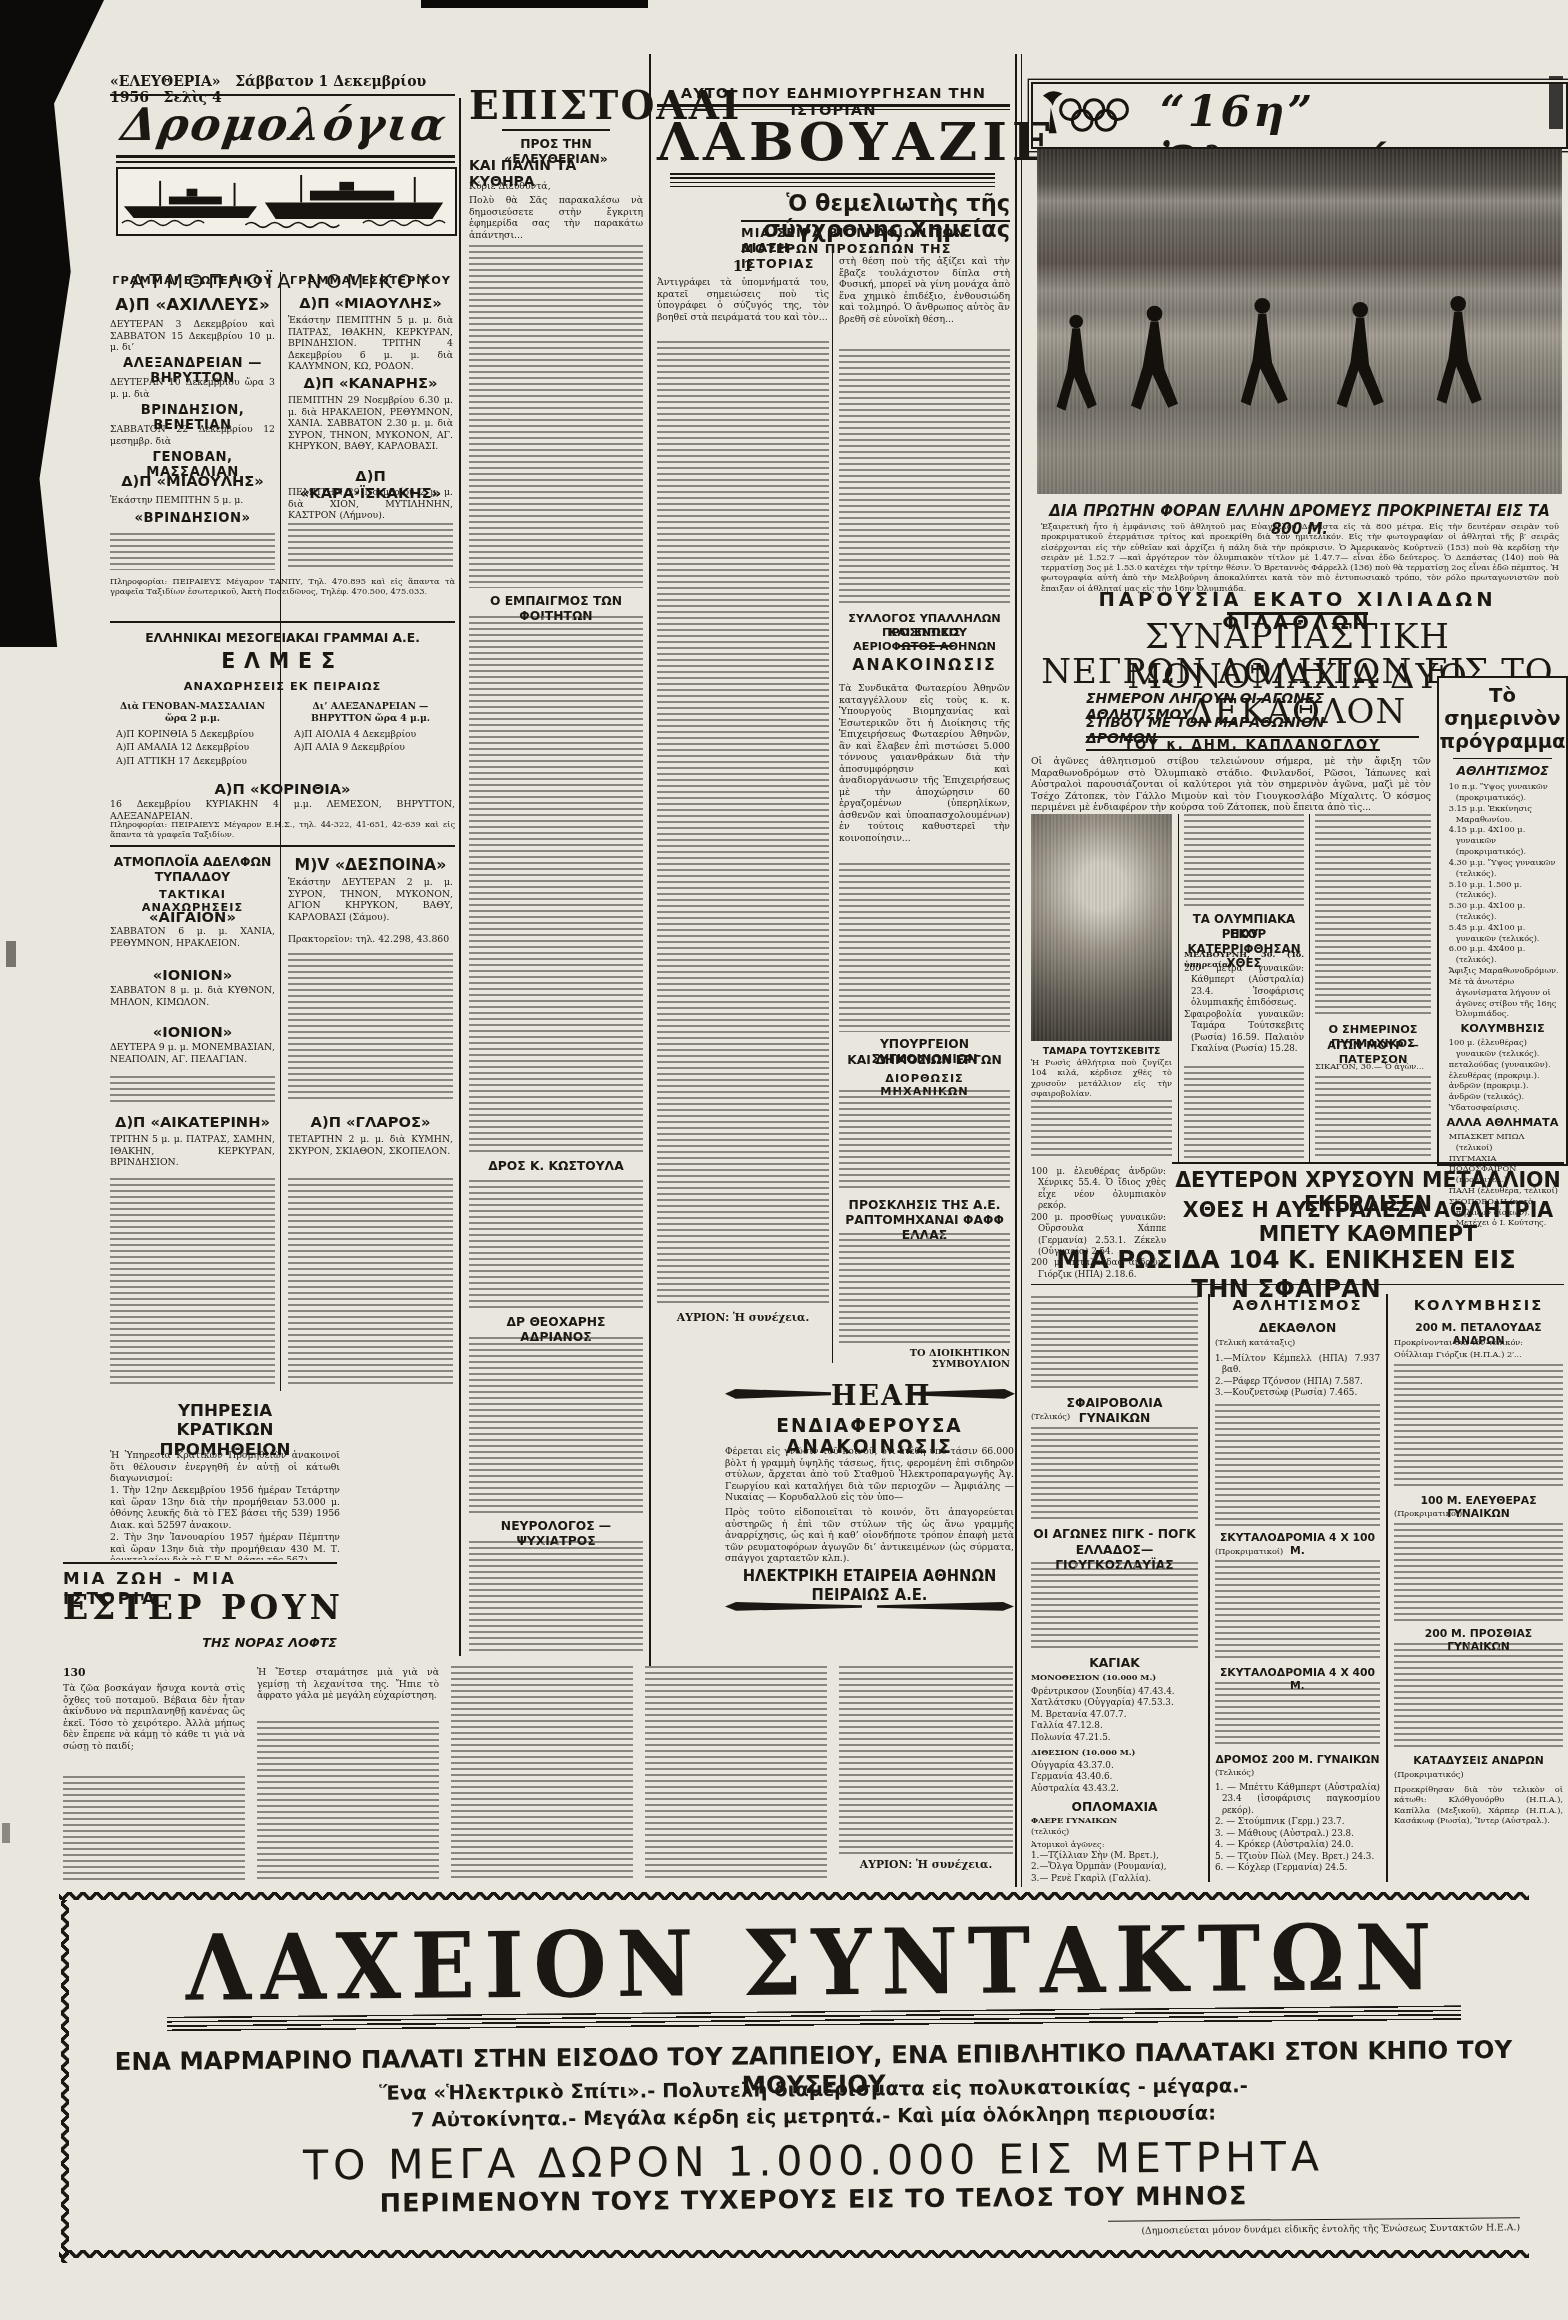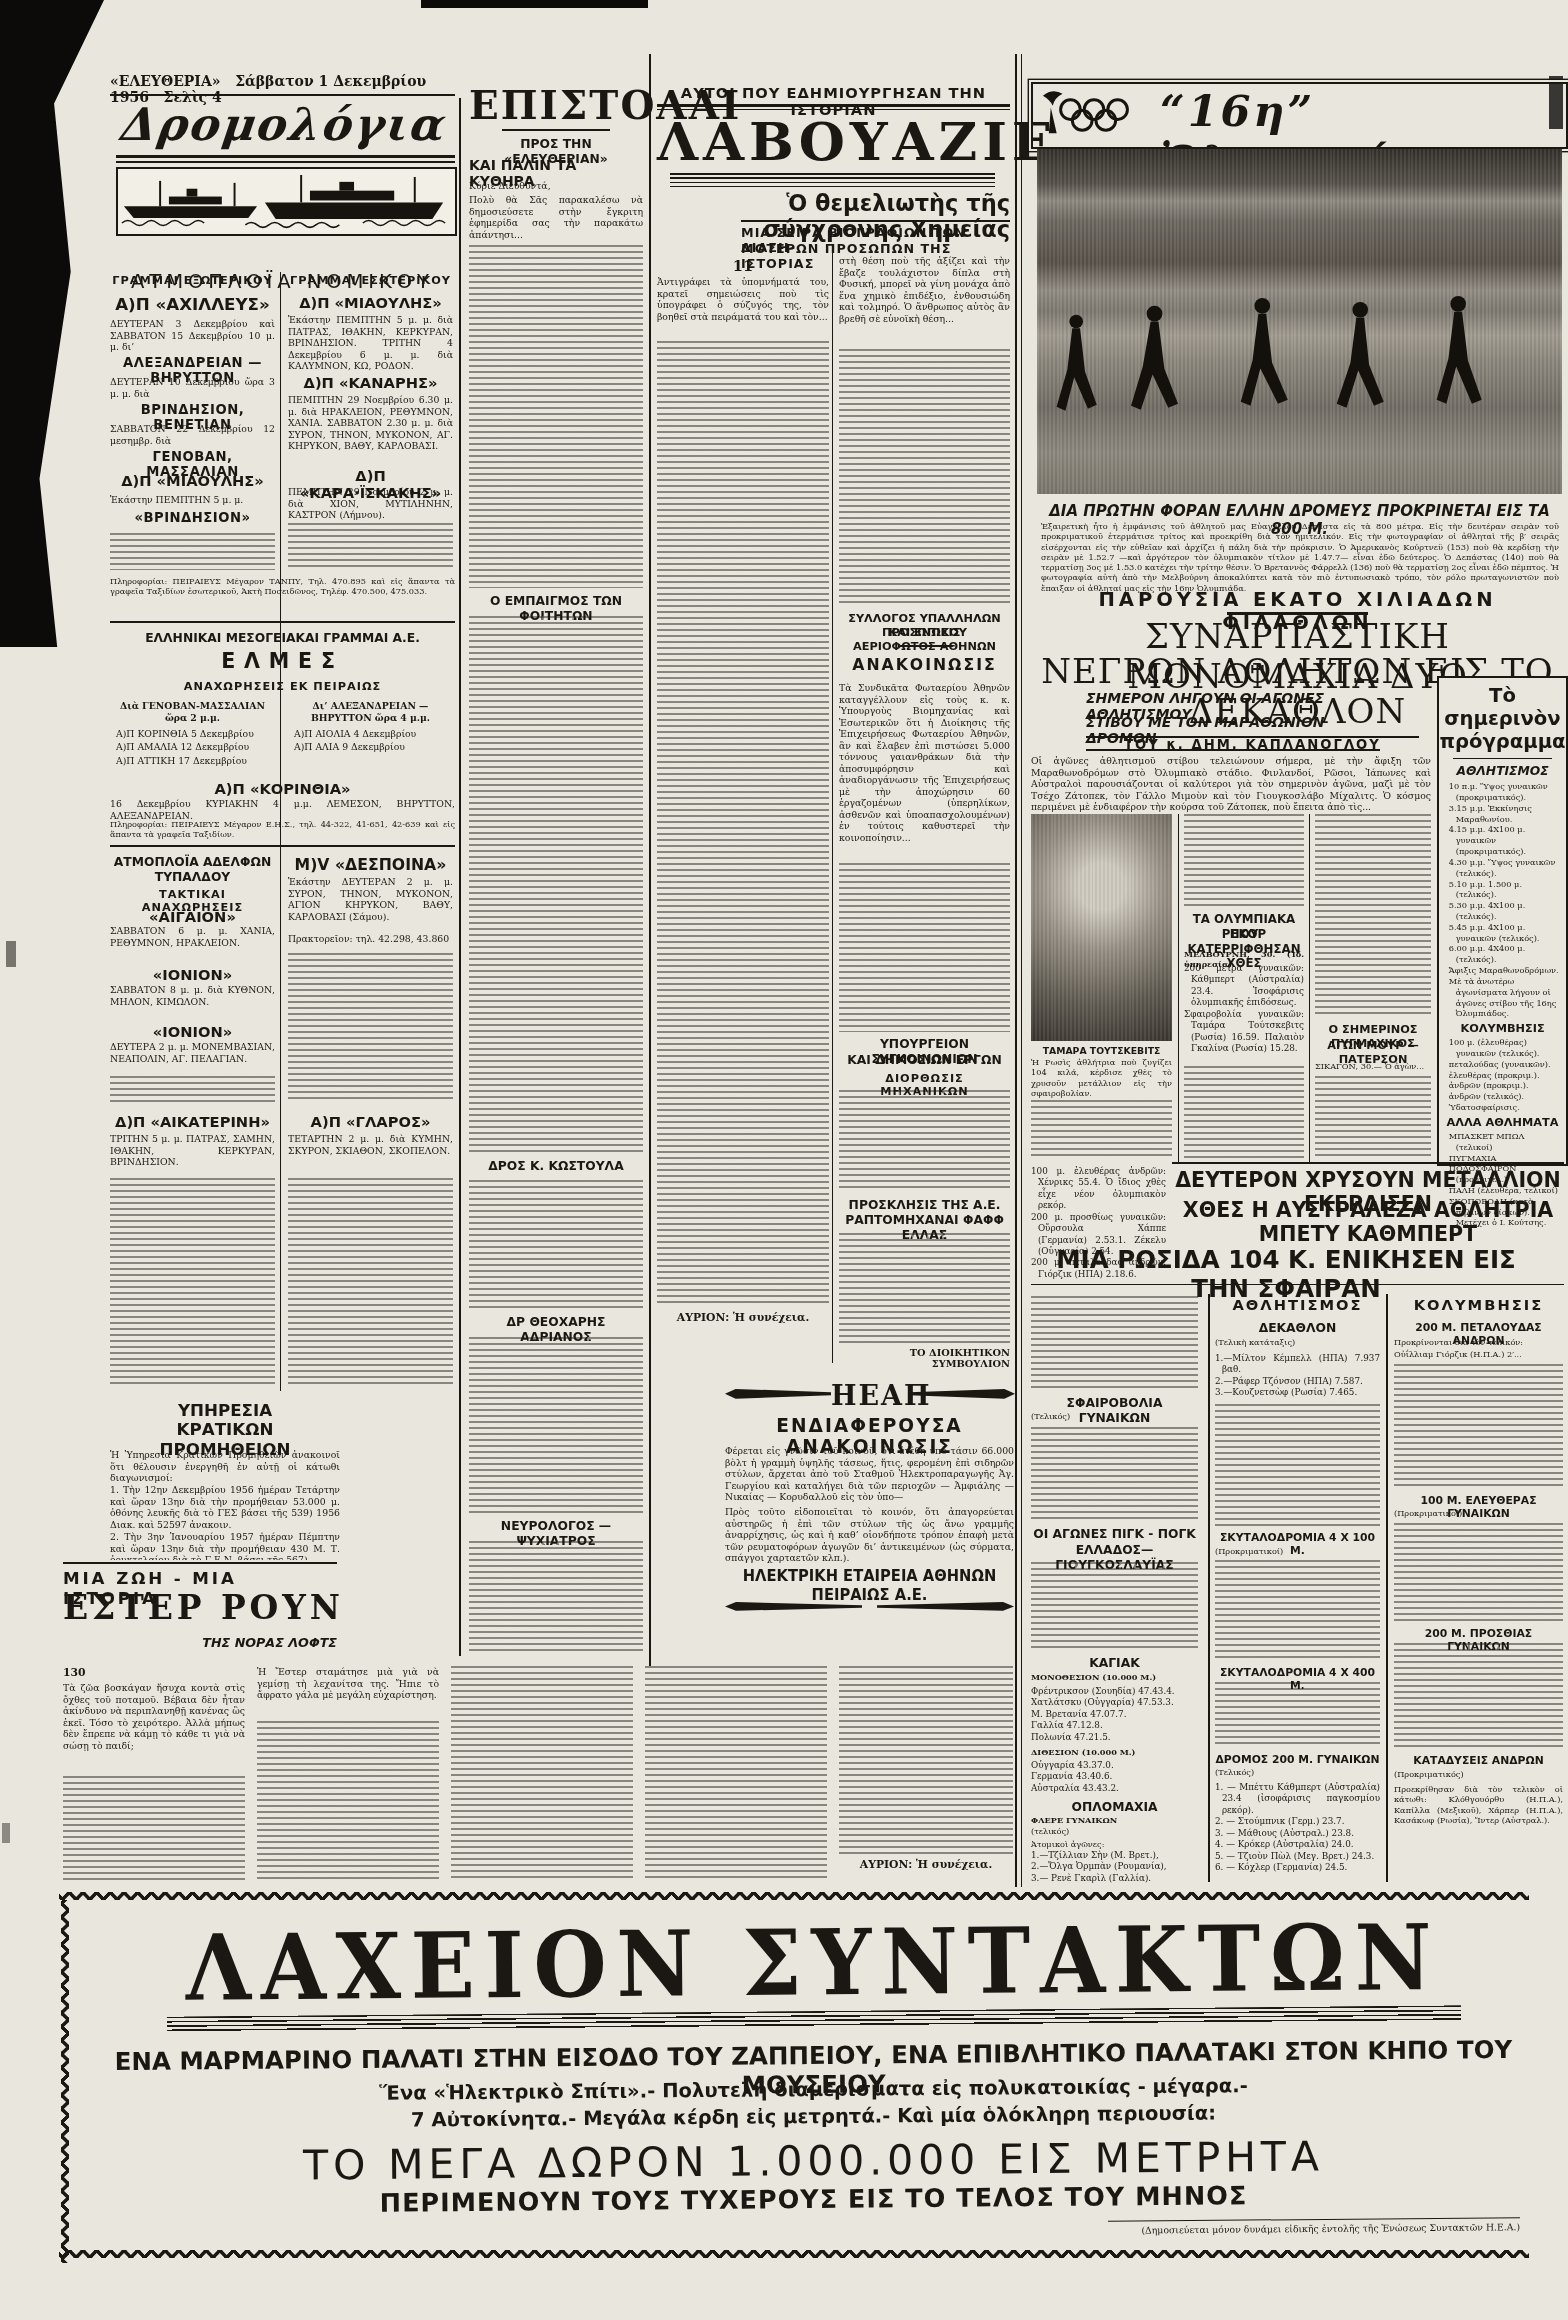--- a/index.html
+++ b/index.html
@@ -126,21 +126,21 @@
 <div class="abs tiny" style="left:110px;top:819px;width:345px;">Πληροφορίαι: ΠΕΙΡΑΙΕΥΣ Μέγαρον Ε.Η.Σ., τηλ. 44-322, 41-651, 42-639 καὶ εἰς ἅπαντα τὰ γραφεῖα Ταξιδίων.</div>
 <div class="abs rule" style="left:110px;top:845px;width:345px;height:1.5px;"></div>
 
 <div class="abs sub13" style="left:110px;top:855px;width:165px;">ΑΤΜΟΠΛΟΪΑ ΑΔΕΛΦΩΝ ΤΥΠΑΛΔΟΥ</div>
 <div class="abs colhead" style="left:110px;top:888px;width:165px;">ΤΑΚΤΙΚΑΙ ΑΝΑΧΩΡΗΣΕΙΣ</div>
 <div class="abs shiphead" style="left:110px;top:908px;width:165px;">«ΑΙΓΑΙΟΝ»</div>
 <div class="abs small" style="left:110px;top:925px;width:165px;">ΣΑΒΒΑΤΟΝ 6 μ. μ. ΧΑΝΙΑ, ΡΕΘΥΜΝΟΝ, ΗΡΑΚΛΕΙΟΝ.</div>
 <div class="abs shiphead" style="left:110px;top:966px;width:165px;">«ΙΟΝΙΟΝ»</div>
 <div class="abs small" style="left:110px;top:984px;width:165px;">ΣΑΒΒΑΤΟΝ 8 μ. μ. διὰ ΚΥΘΝΟΝ, ΜΗΛΟΝ, ΚΙΜΩΛΟΝ.</div>
 <div class="abs shiphead" style="left:110px;top:1023px;width:165px;">«ΙΟΝΙΟΝ»</div>
-<div class="abs small" style="left:110px;top:1041px;width:165px;">ΔΕΥΤΕΡΑ 2 μ. μ. ΜΟΝΕΜΒΑΣΙΑΝ, ΝΕΑΠΟΛΙΝ, ΑΓ. ΠΕΛΑΓΙΑΝ.</div>
+<div class="abs small" style="left:110px;top:1041px;width:165px;">ΔΕΥΤΕΡΑ 9 μ. μ. ΜΟΝΕΜΒΑΣΙΑΝ, ΝΕΑΠΟΛΙΝ, ΑΓ. ΠΕΛΑΓΙΑΝ.</div>
 <div class="tx" style="left:110px;top:1076px;width:165px;height:27.4px;"></div>
 
 <div class="abs shiphead" style="left:288px;top:855px;width:165px;font-size:15.7px;">Μ)V «ΔΕΣΠΟΙΝΑ»</div>
 <div class="abs small" style="left:288px;top:876px;width:165px;">Ἑκάστην ΔΕΥΤΕΡΑΝ 2 μ. μ. ΣΥΡΟΝ, ΤΗΝΟΝ, ΜΥΚΟΝΟΝ, ΑΓΙΟΝ ΚΗΡΥΚΟΝ, ΒΑΘΥ, ΚΑΡΛΟΒΑΣΙ (Σάμου).</div>
 <div class="abs small c" style="left:288px;top:933px;width:165px;">Πρακτορεῖον: τηλ. 42.298, 43.860</div>
 <div class="tx" style="left:288px;top:953px;width:165px;height:149px;"></div>
 
 <div class="abs shiphead" style="left:110px;top:1113px;width:165px;">Δ)Π «ΑΙΚΑΤΕΡΙΝΗ»</div>
 <div class="abs small" style="left:110px;top:1133px;width:165px;">ΤΡΙΤΗΝ 5 μ. μ. ΠΑΤΡΑΣ, ΣΑΜΗΝ, ΙΘΑΚΗΝ, ΚΕΡΚΥΡΑΝ, ΒΡΙΝΔΗΣΙΟΝ.</div>
 <div class="tx" style="left:110px;top:1178px;width:165px;height:208px;"></div>

